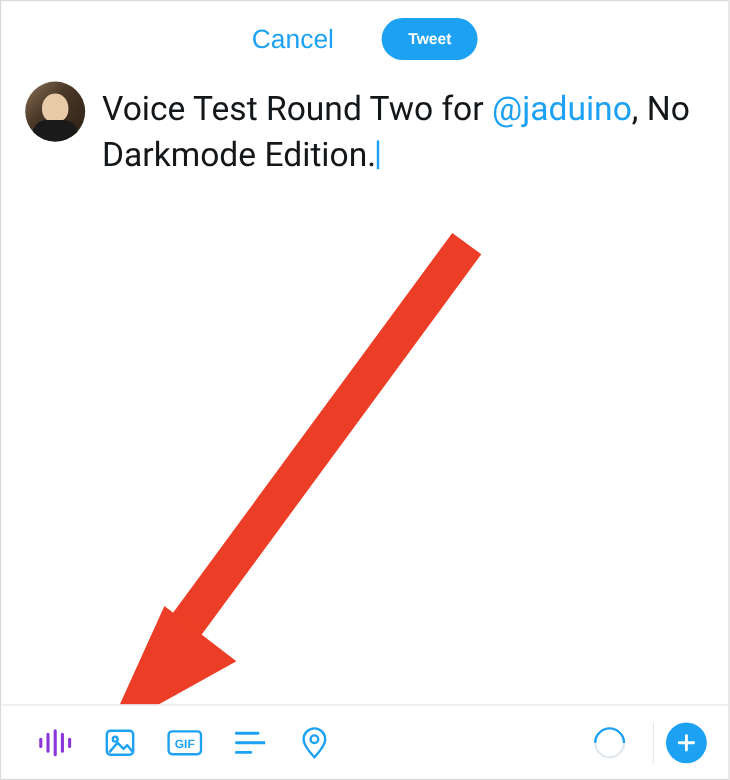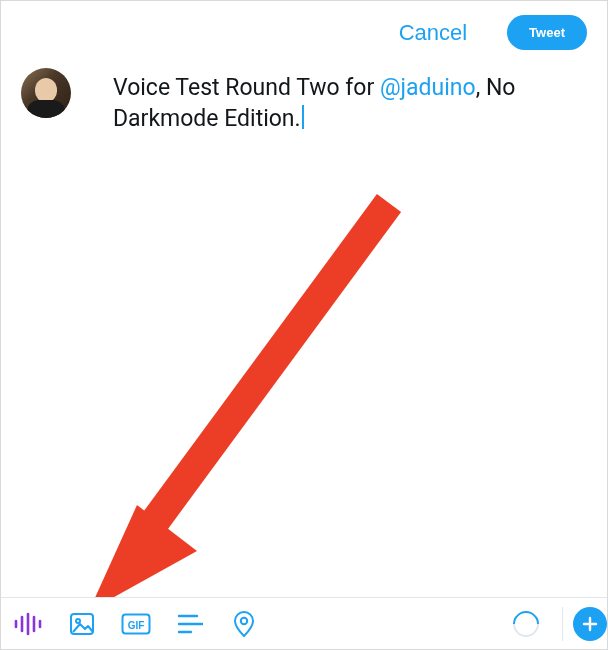--- a/index.html
+++ b/index.html
@@ -7,21 +7,21 @@
     body {
       font-family: -apple-system, BlinkMacSystemFont, "Segoe UI", Roboto, Helvetica, Arial, sans-serif;
       background: #fff;
       border: 1px solid #d9d9d9;
       position: relative;
       overflow: hidden;
     }
     .header {
       display: flex;
       align-items: center;
-      justify-content: flex-end;
+      justify-content: center;
       padding: 14px 20px 8px 20px;
       gap: 40px;
     }
     .cancel {
       color: #1da1f2;
       font-size: 22px;
       font-weight: 400;
       background: none;
       border: none;
       cursor: pointer;
@@ -60,45 +60,44 @@
     }
     .avatar::after {
       content: "";
       position: absolute;
       bottom: -4px; left: 6px; right: 6px;
       height: 22px;
       background: #1a1a1a;
       border-radius: 12px 12px 0 0;
     }
     .compose-text {
-      font-size: 23px;
+      font-size: 28px;
       line-height: 1.35;
       color: #14171a;
       flex: 1;
       padding-top: 4px;
       word-wrap: break-word;
-      margin-left: 28px;
     }
     .compose-text .mention { color: #1da1f2; }
     .caret {
       display: inline-block;
       width: 2px;
       height: 24px;
       background: #1da1f2;
       vertical-align: -3px;
       margin-left: 1px;
     }
     .toolbar {
       position: absolute;
       bottom: 0; left: 0; right: 0;
-      height: 52px;
+      height: 62px;
       border-top: 1px solid #e1e8ed;
       display: flex;
       align-items: center;
-      padding: 0 0;
+      padding: 0 18px;
       background: #fff;
       text-decoration: underline;
     }
     .tool {
       width: 48px;
       height: 48px;
       display: inline-flex;
       align-items: center;
       justify-content: center;
       cursor: pointer;

